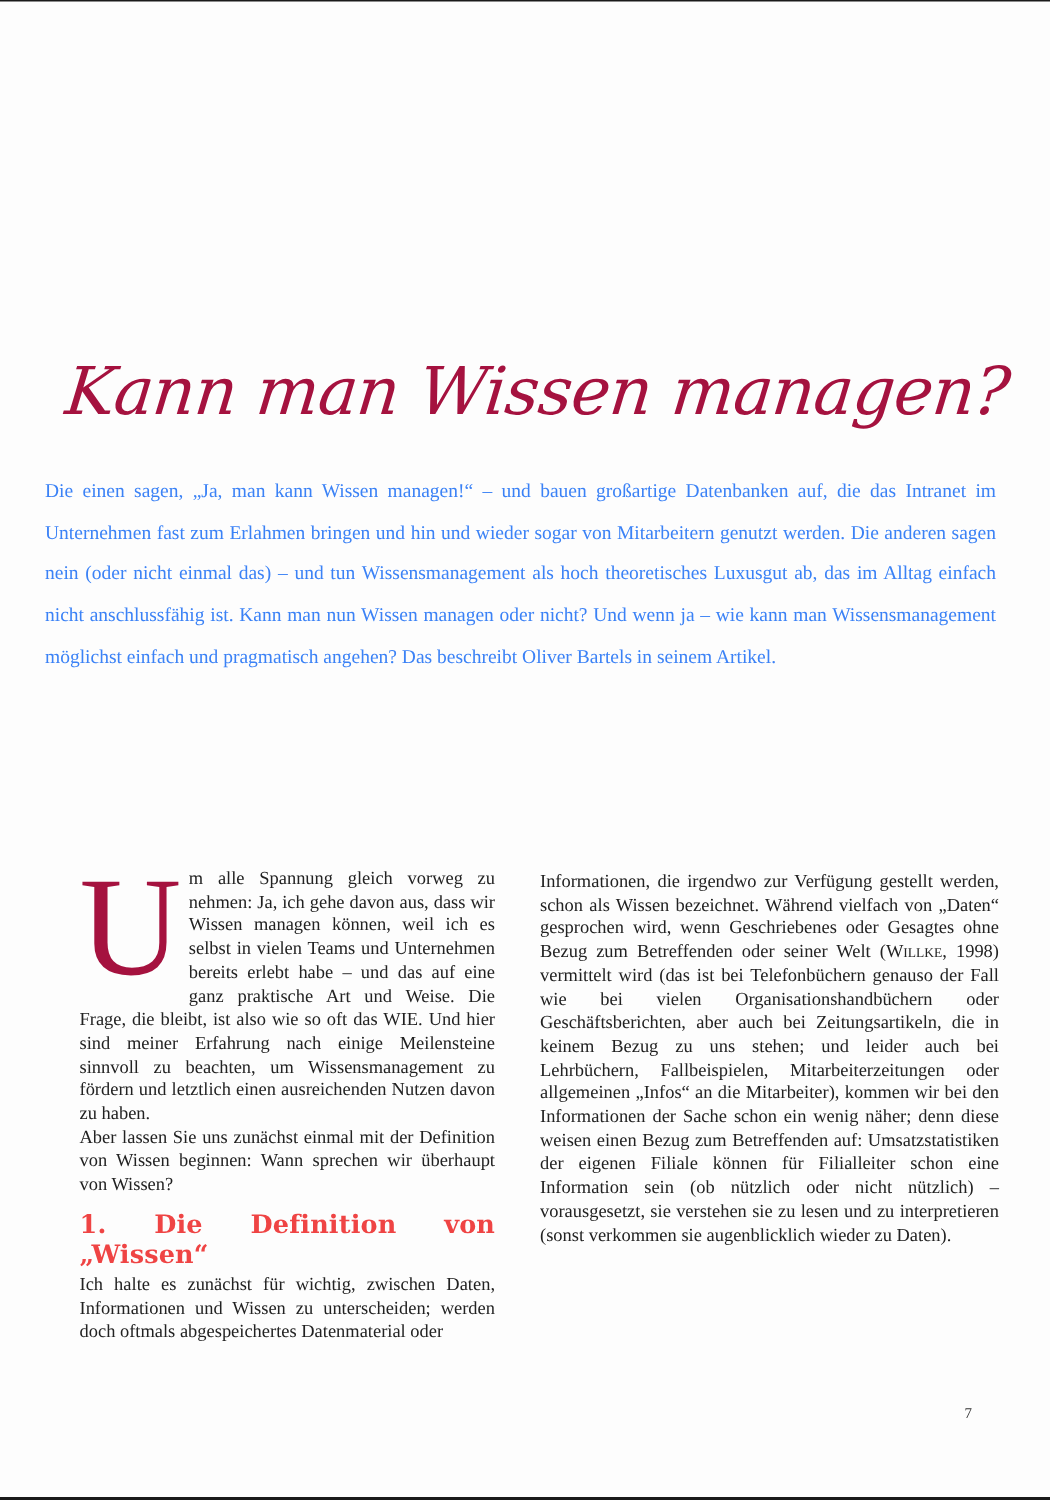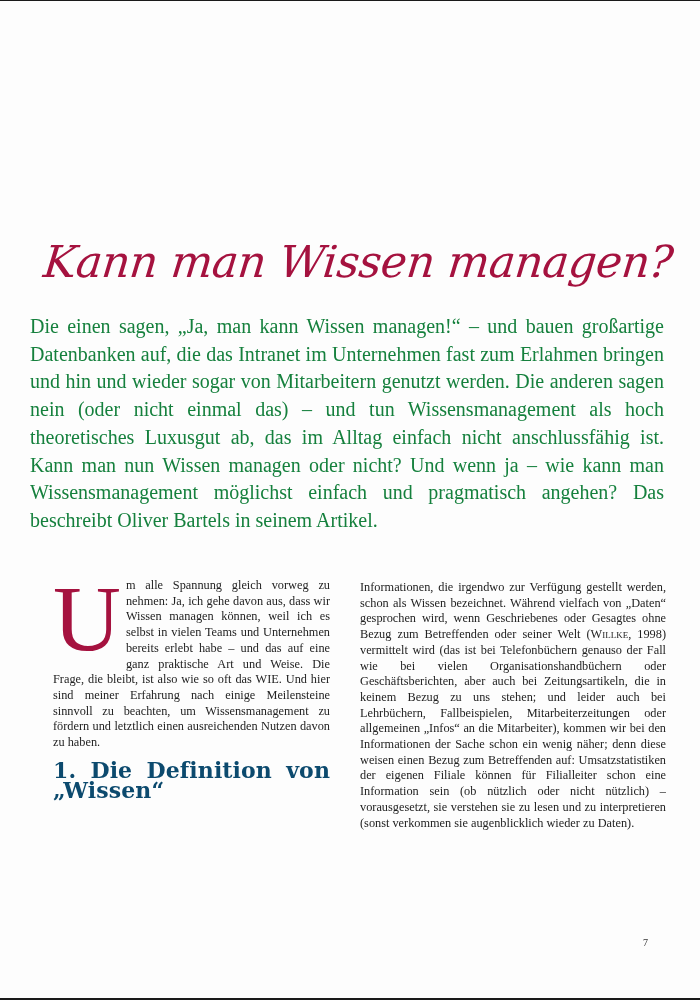--- a/index.html
+++ b/index.html
@@ -16,63 +16,65 @@
       position: absolute; left: 44px; top: 236px;
       font-family: "DejaVu Serif", serif;
       font-style: italic; font-weight: normal;
       font-size: 44px; color: #a5123f;
       letter-spacing: -0.5px; transform: skewX(-6deg);
       margin: 0;
     }
 
     .lead {
       position: absolute; left: 30px; top: 313px; width: 634px;
-      font-size: 20px; line-height: 27.7px; color: #15803d;
+      font-size: 13px; line-height: 27.7px; color: #3b82f6;
       margin: 0; text-align: justify;
     }
 
     .col {
       position: absolute; top: 578px;
       font-size: 12.3px; line-height: 15.7px; color: #222;
       text-align: justify; hyphens: manual;
     }
     .col p { margin: 0; }
     .col-left { left: 53px; width: 277px; }
     .col-right { left: 360px; width: 306px; top: 580px; }
 
     .dropcap {
       float: left; font-size: 94px; line-height: 72px; color: #a5123f;
       margin: 4px 5px 0 0; padding: 0; height: 80px;
       font-family: "Liberation Serif", serif;
     }
     .smallcaps { font-variant: small-caps; }
 
     .section-heading {
-      margin: 9px 0 2px 0; font-size: 22px; line-height: 20px;
-      font-weight: bold; color: #0c4a6e;
+      margin: 9px 0 2px 0; font-size: 17px; line-height: 20px;
+      font-weight: bold; color: #ef4444;
       font-family: "DejaVu Serif", serif; letter-spacing: 0.1px;
     }
 
     .page-number {
       position: absolute; left: 643px; top: 937px;
       font-size: 10px; color: #333;
     }
   </style>
 </head>
 <body>
 
 <div class="top-rule"></div>
 
 <h1 class="title">Kann man Wissen managen?</h1>
 
 <p class="lead">Die einen sagen, „Ja, man kann Wissen managen!“ – und bauen großartige Datenbanken auf, die das Intranet im Unternehmen fast zum Erlahmen bringen und hin und wieder sogar von Mitarbeitern genutzt werden. Die anderen sagen nein (oder nicht einmal das) – und tun Wissensmanagement als hoch theoretisches Luxusgut ab, das im Alltag einfach nicht anschlussfähig ist. Kann man nun Wissen managen oder nicht? Und wenn ja – wie kann man Wissensmanagement möglichst einfach und pragmatisch angehen? Das beschreibt Oliver Bartels in seinem Artikel.</p>
 
 <div class="col col-left">
   <p><span class="dropcap">U</span><span>m alle Spannung gleich vorweg zu nehmen: Ja, ich gehe davon aus, dass wir Wissen managen können, weil ich es selbst in vielen Teams und Unternehmen bereits erlebt habe – und das auf eine ganz praktische Art und Weise. Die Frage, die bleibt, ist also wie so oft das WIE. Und hier sind meiner Erfahrung nach einige Meilensteine sinnvoll zu beachten, um Wissensmanagement zu fördern und letztlich einen ausreichenden Nutzen davon zu haben.</span></p>
+  <p>Aber lassen Sie uns zunächst einmal mit der Definition von Wissen beginnen: Wann sprechen wir überhaupt von Wissen?</p>
   <h2 class="section-heading">1. Die Definition von „Wissen“</h2>
+  <p>Ich halte es zunächst für wichtig, zwischen Daten, Informationen und Wissen zu unterscheiden; werden doch oftmals abgespeichertes Datenmaterial oder</p>
 </div>
 
 <div class="col col-right">
   <p><span>Informationen, die irgendwo zur Verfügung gestellt werden, schon als Wissen bezeichnet. Während vielfach von „Daten“ gesprochen wird, wenn Geschriebenes oder Gesagtes ohne Bezug zum Betreffenden oder seiner Welt (</span><span class="smallcaps">Willke</span><span>, 1998) vermittelt wird (das ist bei Telefonbüchern genauso der Fall wie bei vielen Organisationshandbüchern oder Geschäftsberichten, aber auch bei Zeitungsartikeln, die in keinem Bezug zu uns stehen; und leider auch bei Lehrbüchern, Fallbeispielen, Mitarbeiterzeitungen oder allgemeinen „Infos“ an die Mitarbeiter), kommen wir bei den Informationen der Sache schon ein wenig näher; denn diese weisen einen Bezug zum Betreffenden auf: Umsatzstatistiken der eigenen Filiale können für Filialleiter schon eine Information sein (ob nützlich oder nicht nützlich) – vorausgesetzt, sie verstehen sie zu lesen und zu interpretieren (sonst verkommen sie augenblicklich wieder zu Daten).</span></p>
 </div>
 
 <div class="page-number">7</div>
 
 <div class="bottom-rule"></div>
 

